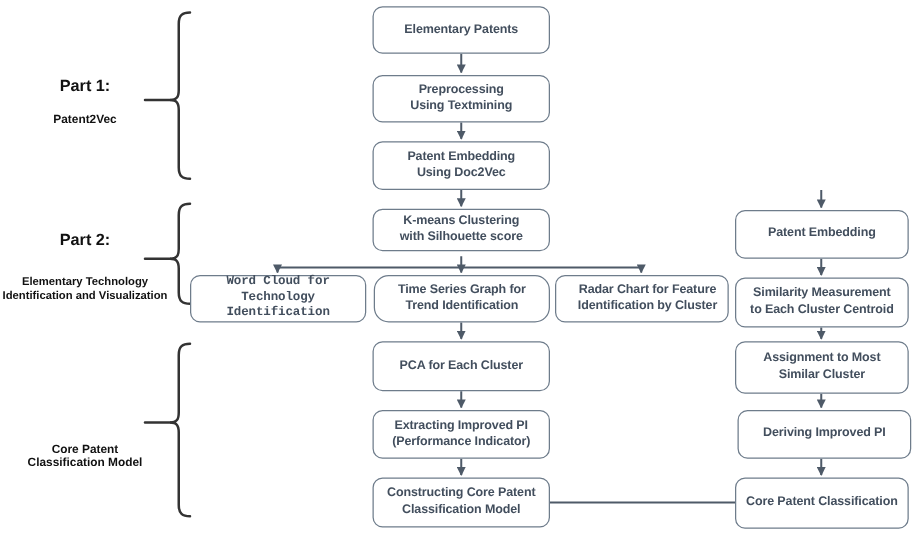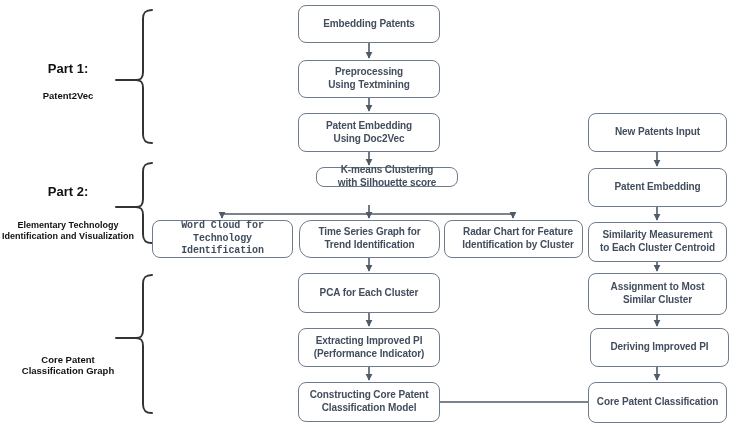--- a/index.html
+++ b/index.html
@@ -85,44 +85,43 @@
   </svg>
 
   <div class="part-title" style="top:61px;">Part 1:</div>
   <div class="part-sub" style="left:8px;top:90px;width:120px;">Patent2Vec</div>
 
   <div class="part-title" style="top:184px;">Part 2:</div>
   <div class="part-sub" style="left:0px;top:220px;width:136px;font-size:9px;">Elementary Technology
 Identification and Visualization</div>
 
   <div class="part-sub" style="left:8px;top:354px;width:120px;">Core Patent
-Classification Graph</div>
+Classification Model</div>
 
-  <div class="node" style="left:298px;top:5px;width:142px;height:38px;">Embedding Patents</div>
+  <div class="node" style="left:298px;top:5px;width:142px;height:38px;">Elementary Patents</div>
   <div class="node" style="left:298px;top:60px;width:142px;height:38px;">Preprocessing
 Using Textmining</div>
   <div class="node" style="left:298px;top:113px;width:142px;height:39px;">Patent Embedding
 Using Doc2Vec</div>
-  <div class="node" style="left:316px;top:167px;width:142px;height:20px;">K-means Clustering
+  <div class="node" style="left:298px;top:167px;width:142px;height:34px;">K-means Clustering
 with Silhouette score</div>
 
   <div class="node" style="left:152px;top:220px;width:141px;height:38px;font-family:Liberation Mono, monospace;">Word Cloud for
 Technology Identification</div>
   <div class="node" style="left:299px;top:220px;width:141px;height:38px;border-radius:12px;">Time Series Graph for
 Trend Identification</div>
   <div class="node" style="left:444px;top:220px;width:139px;height:38px;padding-left:12px;">Radar Chart for Feature
 Identification by Cluster</div>
 
   <div class="node" style="left:298px;top:273px;width:142px;height:40px;">PCA for Each Cluster</div>
   <div class="node" style="left:298px;top:328px;width:142px;height:39px;">Extracting Improved PI
 (Performance Indicator)</div>
   <div class="node" style="left:298px;top:382px;width:142px;height:40px;">Constructing Core Patent
 Classification Model</div>
 
-  <div class="node" style="left:588px;top:113px;width:139px;height:39px;">New Patents Input</div>
   <div class="node" style="left:588px;top:168px;width:139px;height:39px;">Patent Embedding</div>
   <div class="node" style="left:588px;top:222px;width:139px;height:40px;">Similarity Measurement
 to Each Cluster Centroid</div>
   <div class="node" style="left:588px;top:273px;width:139px;height:42px;">Assignment to Most
 Similar Cluster</div>
   <div class="node" style="left:590px;top:328px;width:139px;height:39px;">Deriving Improved PI</div>
   <div class="node" style="left:588px;top:382px;width:139px;height:41px;">Core Patent Classification</div>
 
 </div>
 

